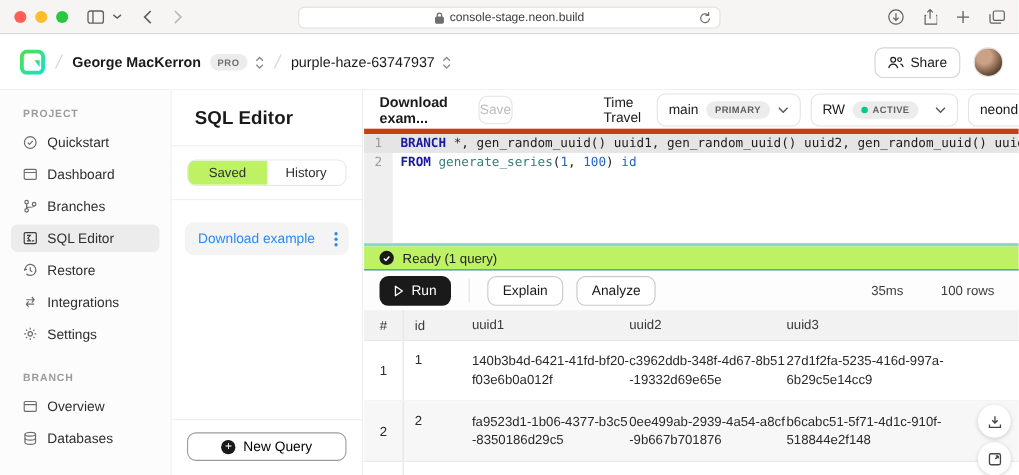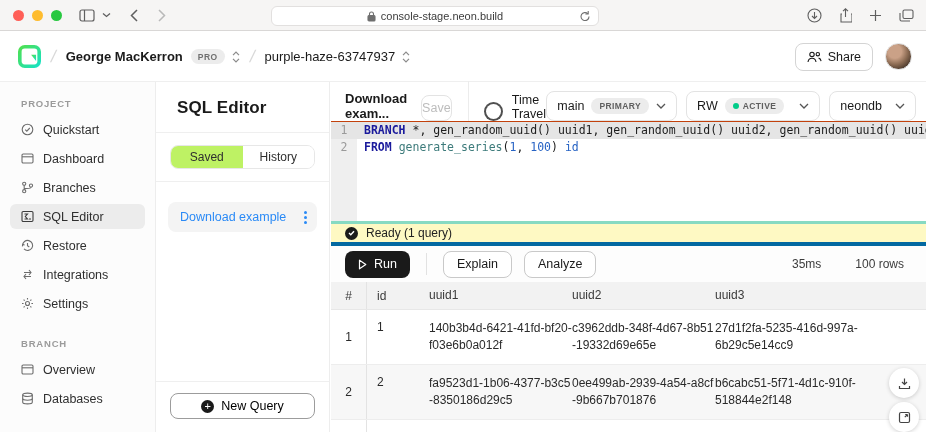--- a/index.html
+++ b/index.html
@@ -6,21 +6,21 @@
   html,body { width:926px; height:432px; overflow:hidden; background:#fff;
     font-family:"Liberation Sans", sans-serif; color:#1a1a1a; }
   svg { display:block; }
 
   
   .chrome { position:absolute; left:0; top:0; width:926px; height:31px;
     background:#f6f5f4; border-bottom:1px solid #d9d7d6; display:flex; align-items:center; }
   .lights { display:flex; gap:8px; margin-left:13px; }
   .light { width:11px; height:11px; border-radius:50%; }
   .chrome-ic { color:#5f5f5f; display:flex; align-items:center; justify-content:center; }
-  .urlbar { position:absolute; left:271px; top:6px; width:328px; height:20px;
+  .urlbar { position:absolute; left:271px; top:6px; width:384px; height:20px;
     background:#fff; border:1px solid #e2e0df; border-radius:6px;
     display:flex; align-items:center; justify-content:center; gap:5px;
     font-size:11px; color:#3c3c3c; }
   .urlbar .reload { position:absolute; right:7px; top:3px; }
   .chrome-right { position:absolute; right:12px; top:0; height:31px; display:flex; align-items:center; gap:17px; }
 
   
   .appheader { position:absolute; left:0; top:32px; width:926px; height:50px;
     background:#fff; border-bottom:1px solid #efefef; display:flex; align-items:center; }
   .crumb-sep { color:#d8d8d8; font-size:17px; font-weight:300; margin:0 10px; transform:skewX(-12deg); }
@@ -61,22 +61,22 @@
   .kebab i { width:3px; height:3px; border-radius:50%; background:#2a8af6; }
   .newquery-wrap { position:absolute; left:0; bottom:0; width:100%; border-top:1px solid #efefef;
     padding:11px 14px 13px; }
   .newquery { width:100%; height:26px; border:1px solid #9c9c9c; border-radius:8px; background:#fff;
     display:flex; align-items:center; justify-content:center; gap:7px; font-size:12.5px; font-weight:500; }
   .plus-circle { width:13px; height:13px; border-radius:50%; background:#191919; color:#fff;
     display:flex; align-items:center; justify-content:center; font-size:11px; line-height:1; }
 
   
   .main { position:absolute; left:331px; top:82px; width:595px; height:350px; background:#fff; }
-  .toolbar { position:relative; height:40px; border-bottom:1px solid #c2410c;
-    display:flex; align-items:flex-end; }
+  .toolbar { position:relative; height:40px; border-bottom:5px solid #c2410c;
+    display:flex; align-items:center;gap:14px; }
   .tb-title { font-size:13px; font-weight:600; margin-left:14px; }
   .save-btn { margin-left:14px; height:26px; padding:0 0; border:1px solid #e3e3e3;
     border-radius:8px; background:#fff; color:#bdbdbd; font-size:12.5px; }
   .tb-vdiv { width:1px; height:40px; background:#ececec; margin-left:16px; }
   .toggle { width:35px; height:19px; border-radius:10px; background:#4f4f4f; position:relative; margin-left:16px; }
   .toggle .knob { position:absolute; left:2px; top:2px; width:15px; height:15px; border-radius:50%; background:#fff; }
   .tb-label { font-size:12.5px; margin-left:9px; color:#1a1a1a; }
   .dd { display:flex; align-items:center; gap:7px; border:1px solid #e3e3e3; border-radius:8px;
     height:30px; padding:0 10px; font-size:12.5px; background:#fff; }
   .dd-badge { background:#ececec; border-radius:9px; font-size:8.5px; font-weight:700;
@@ -91,21 +91,21 @@
   .codeline { position:relative; display:flex; white-space:pre; }
   .codeline.activeline { background:#e5e5e5; }
   .lnum { width:26px; flex:0 0 auto; text-align:center; color:#9a9a9a; z-index:1; }
   .codetext { padding-left:7px; color:#1c1c1c; }
   .tok-kw { color:#1a1a9c; font-weight:700; }
   .tok-fn { color:#1c1c1c; }
   .tok-fn2 { color:#3d7b7b; }
   .tok-num { color:#2763c4; }
 
   .teal-div { height:3px; background:#87dac2; }
-  .statusrow { height:22px; background:#fef9c3; border-bottom:4px solid #0369a1;
+  .statusrow { height:22px; background:#bef264; border-bottom:1px solid #0369a1;
     display:flex; align-items:center; gap:8px; padding-left:14px; font-size:12px; color:#222; }
   .check-circ { width:13px; height:13px; border-radius:50%; background:#1a1a1a; color:#fff;
     display:flex; align-items:center; justify-content:center; font-size:8px; }
   .actionsrow { height:36px; display:flex; align-items:center; padding:0 14px; gap:12px; background:#fdfdfd; }
   .run-btn { height:27px; padding:0 13px; border-radius:8px; background:#1a1a1a; color:#fff;
     font-size:12.5px; font-weight:500; display:flex; align-items:center; gap:7px; border:none; }
   .act-vdiv { width:1px; height:22px; background:#e2e2e2; margin:0 4px; }
   .ghost-btn { height:27px; padding:0 13px; border-radius:8px; background:#fff; border:1px solid #c9c9c9;
     font-size:12.5px; color:#1a1a1a; }
   .metrics { margin-left:auto; display:flex; gap:34px; font-size:12px; color:#3c3c3c; padding-right:8px; }

